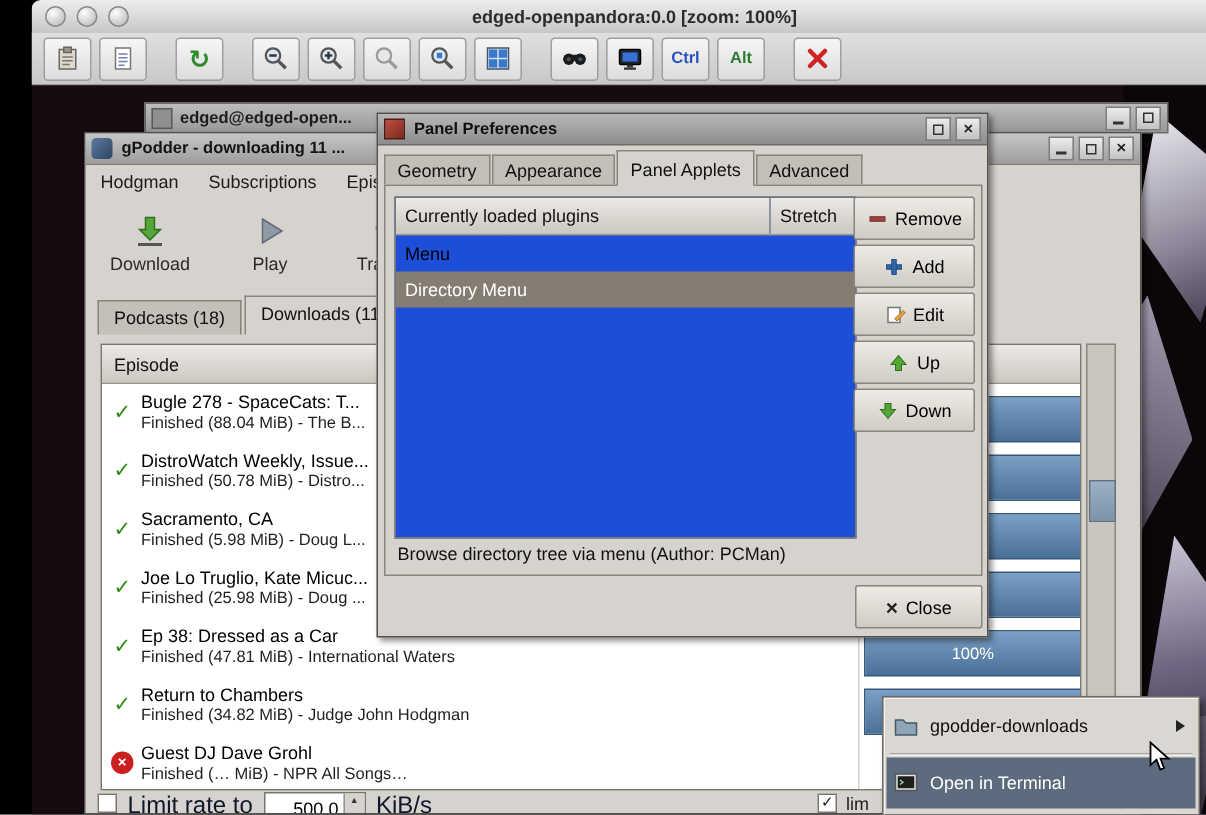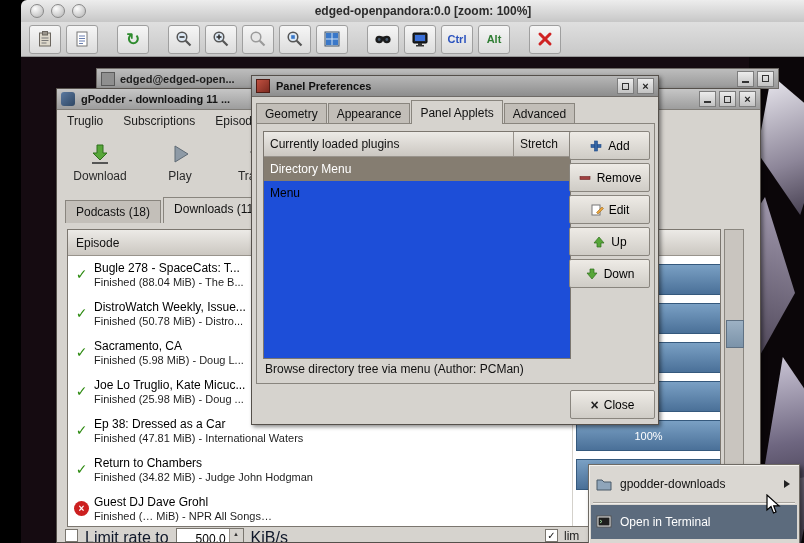--- a/index.html
+++ b/index.html
@@ -311,21 +311,21 @@
           </div>
         <div class="winbtn">
             <span class="max-glyph"></span>
           </div>
         <div class="winbtn">
             <span class="x-glyph">×</span>
           </div>
       </div>
 
       <div class="gp-menubar">
-        <span>Truglio</span>
+        <span>Hodgman</span>
         <span>Subscriptions</span>
         <span>Episodes</span>
       </div>
 
       <div class="gp-toolbar">
         <div class="gp-toolbtn">
           <svg width="24" height="24">
               <polygon points="9,3 15,3 15,11 19,11 12,18 5,11 9,11" fill="#57a639" stroke="#2f6e1c"></polygon>
               <rect x="4" y="20" width="16" height="2" fill="#555"></rect>
             </svg>
@@ -451,37 +451,37 @@
         <div class="dlg-tab active">Panel Applets</div>
         <div class="dlg-tab">Advanced</div>
       </div>
 
       <div class="dlg-body">
         <div class="listbox">
           <div class="lb-head">
             <div class="lb-hcell c1">Currently loaded plugins</div>
             <div class="lb-hcell c2">Stretch</div>
           </div>
+          <div class="lb-row">Menu</div>
           <div class="lb-row selected">Directory Menu</div>
-          <div class="lb-row">Menu</div>
         </div>
 
         <div class="btncol">
+          <div class="dlg-btn">
+            <svg width="14" height="14">
+                <rect x="2" y="5.5" width="10" height="3" fill="#a04040" stroke="#6e2424" stroke-width="0.6"></rect>
+              </svg>
+            <span>Remove</span>
+          </div>
           <div class="dlg-btn">
             <svg width="14" height="14">
                 <rect x="2" y="5.5" width="10" height="3" fill="#3465a4" stroke="#204a87" stroke-width="0.6"></rect>
                 <rect x="5.5" y="2" width="3" height="10" fill="#3465a4" stroke="#204a87" stroke-width="0.6"></rect>
               </svg>
             <span>Add</span>
-          </div>
-          <div class="dlg-btn">
-            <svg width="14" height="14">
-                <rect x="2" y="5.5" width="10" height="3" fill="#a04040" stroke="#6e2424" stroke-width="0.6"></rect>
-              </svg>
-            <span>Remove</span>
           </div>
           <div class="dlg-btn">
             <svg width="14" height="14">
                 <rect x="2" y="2" width="8" height="10" fill="#fff" stroke="#777"></rect>
                 <polygon points="6.5,9.5 12,4 13.5,5.5 8,11" fill="#e9a33c" stroke="#9c6b1f" stroke-width="0.6"></polygon>
               </svg>
             <span>Edit</span>
           </div>
           <div class="dlg-btn">
             <svg width="14" height="14">

